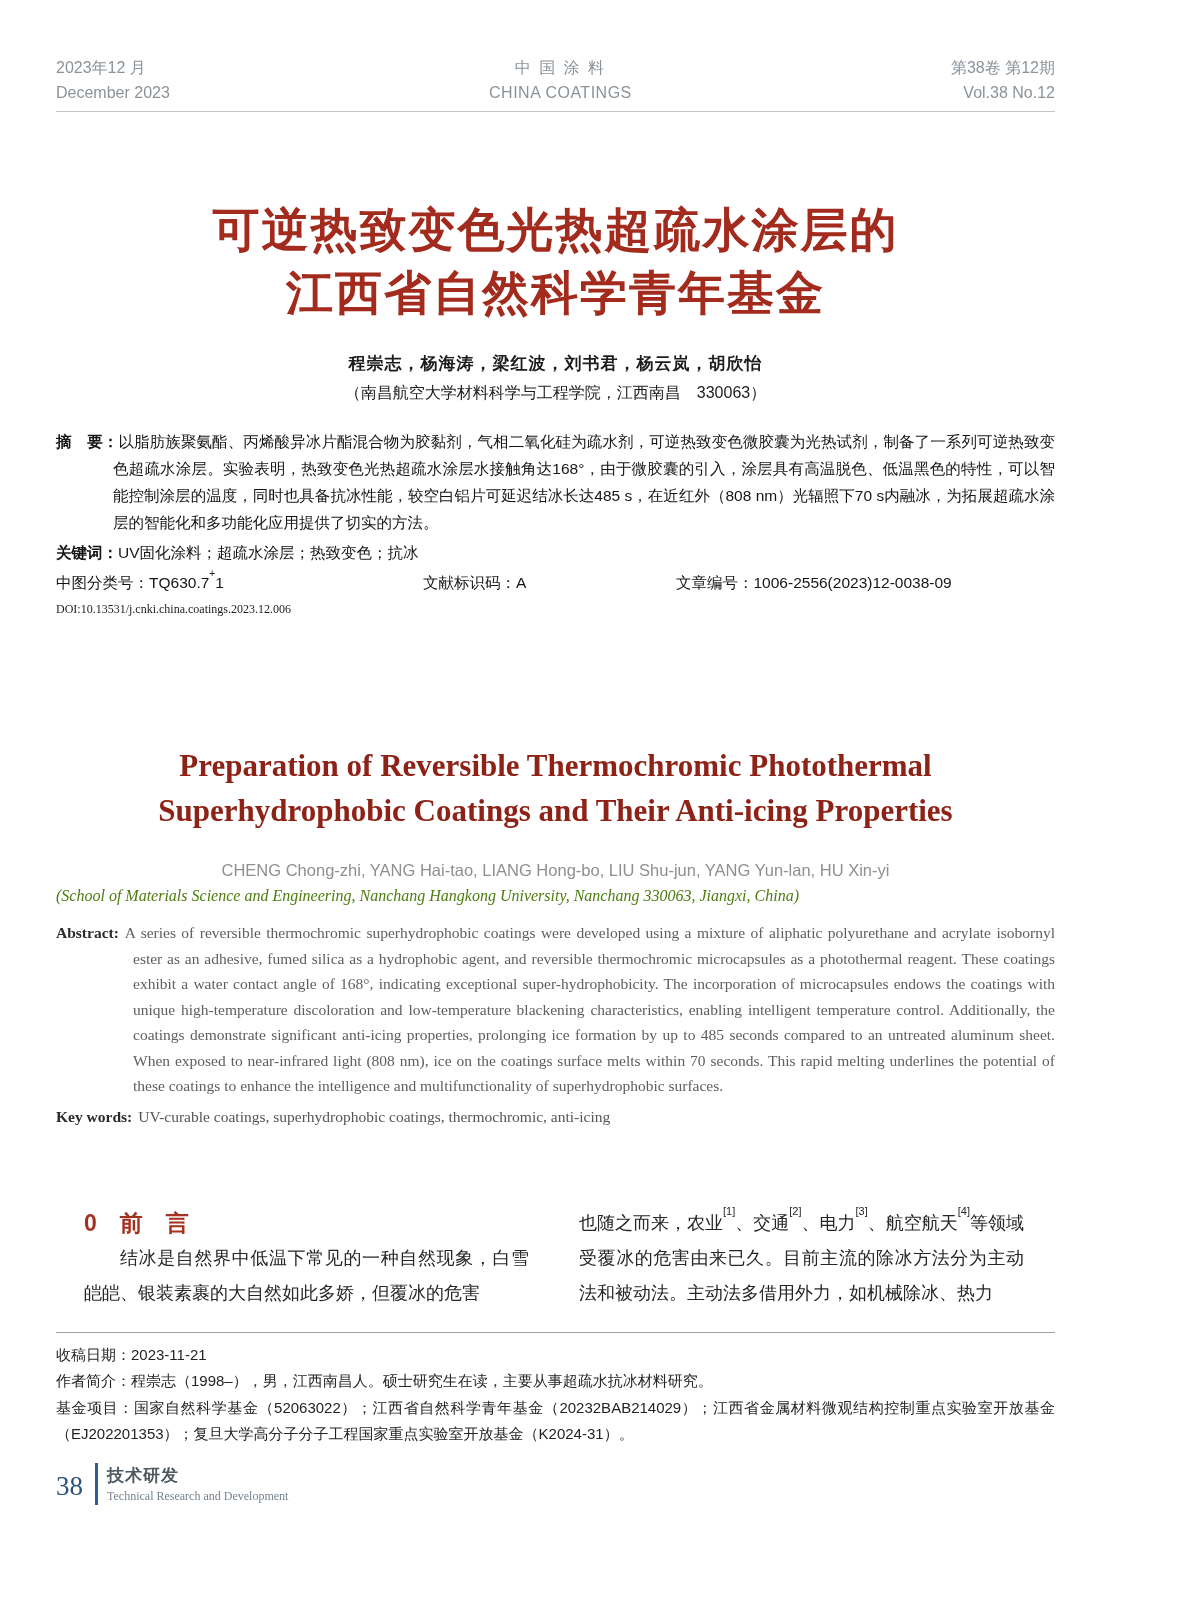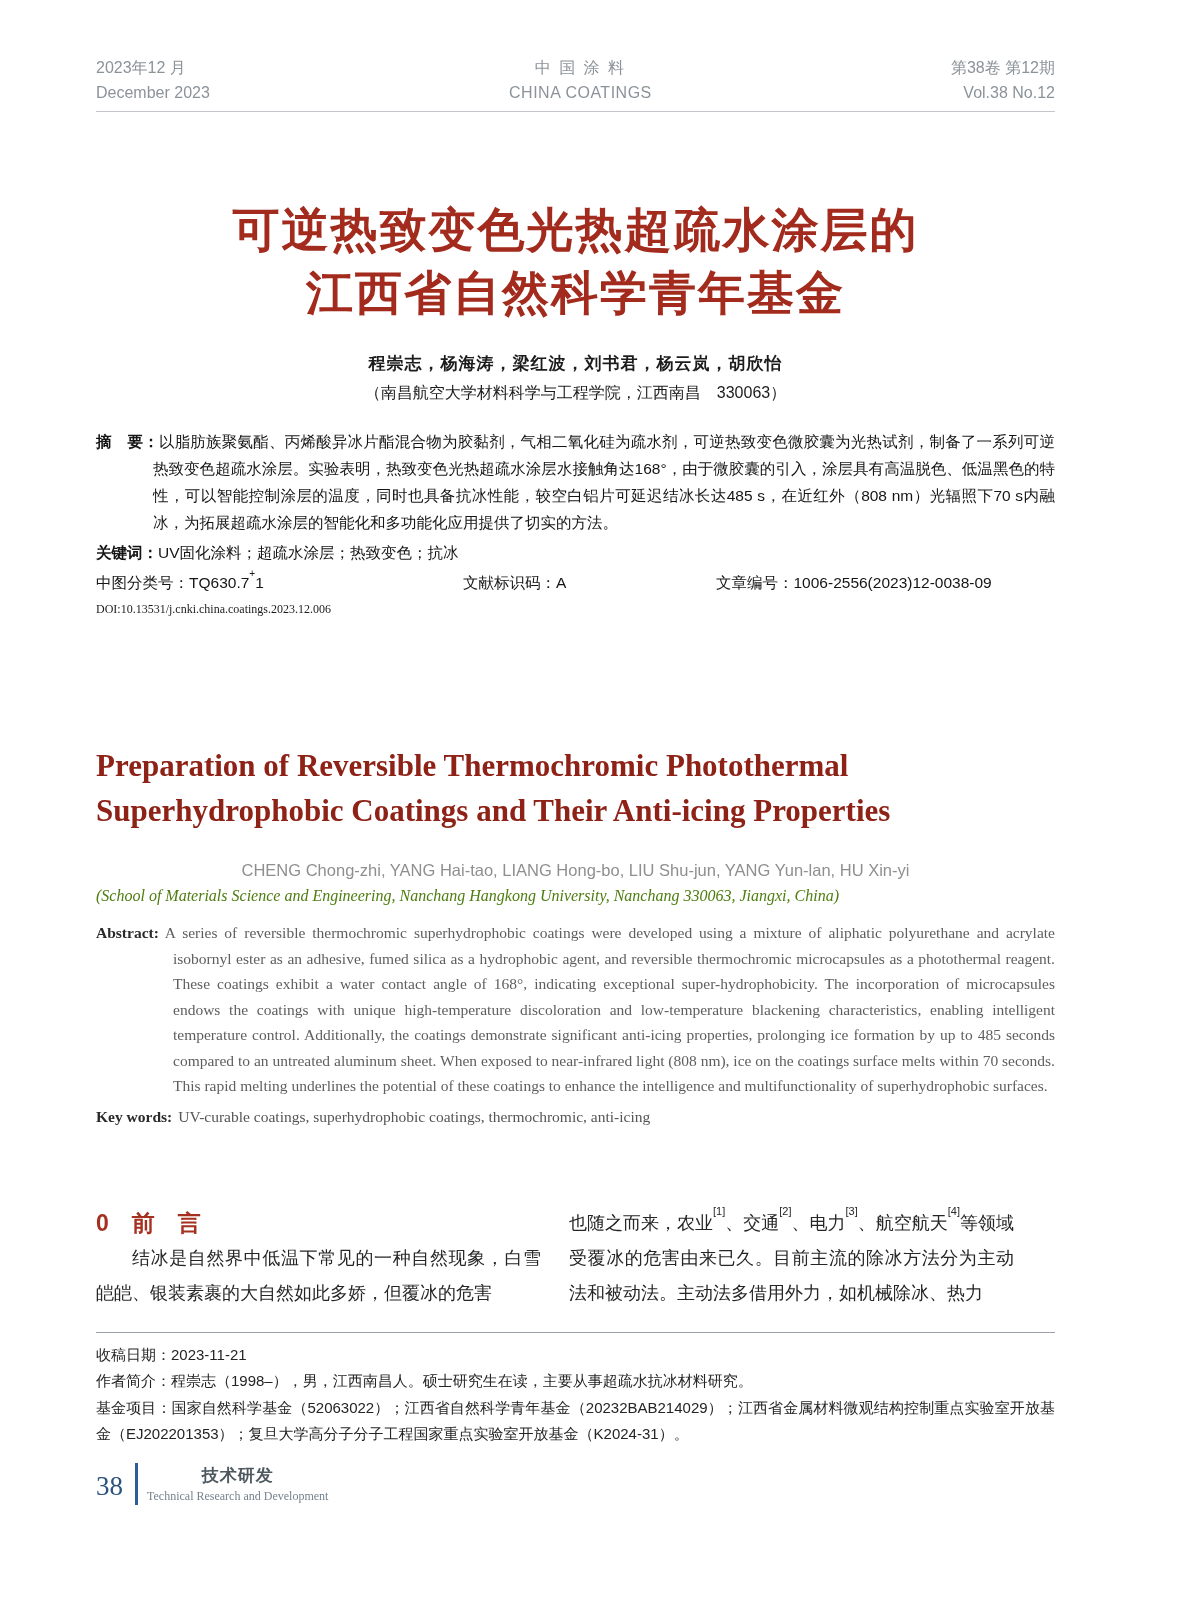--- a/index.html
+++ b/index.html
@@ -5,21 +5,21 @@
   * { margin: 0; padding: 0; box-sizing: border-box; }
   html, body { background: #ffffff; }
   body { font-family: "Liberation Sans", sans-serif; }
 
   .page {
     position: relative;
     width: 1187px;
     height: 1600px;
     margin: 0 auto;
     background: #ffffff;
-    padding: 55px 132px 0 96px;
+    padding: 55px 132px 0 56px;
     overflow: hidden;
   }
 
   
   .journal-header {
     display: flex;
     justify-content: space-between;
     align-items: flex-start;
     color: #8b9399;
     font-size: 16px;
@@ -94,20 +94,21 @@
   .doi-line {
     margin-top: 6px;
     font-family: "Liberation Serif", serif;
     font-size: 12px;
     color: #1b1b1b;
   }
 
   
   .title-en {
     margin-top: 126px;
+    text-align: center;
     font-family: "Liberation Serif", serif;
     color: #8e2217;
     font-size: 31px;
     font-weight: bold;
     line-height: 45px;
   }
 
   .authors-en {
     margin-top: 28px;
     text-align: center;
@@ -145,21 +146,22 @@
     font-size: 15.5px;
     line-height: 26px;
     color: #555555;
   }
   .keywords-en .lbl { font-weight: bold; color: #2a2a2a; padding-right: 6px; }
 
   
   .intro {
     margin-top: 76px;
     display: flex;
-    gap: 28px;
+    gap: 50px;
+    margin-left: 28px;
   }
   .intro .col { width: 445px; }
   .intro-heading {
     color: #a43120;
     font-size: 23px;
     font-weight: bold;
     line-height: 35px;
   }
   .intro p {
     font-size: 18px;
@@ -198,21 +200,20 @@
     width: 3px;
     height: 42px;
     background: #2d5f96;
     margin: 0 9px 0 12px;
   }
   .footer-col .zh {
     font-size: 17px;
     font-weight: bold;
     color: #4e585f;
     letter-spacing: 1px;
-    text-align: center;
   }
   .footer-col .en {
     font-family: "Liberation Serif", serif;
     font-size: 12px;
     color: #76828e;
     margin-top: 2px;
   }
 </style>
 </head>
 <body>

